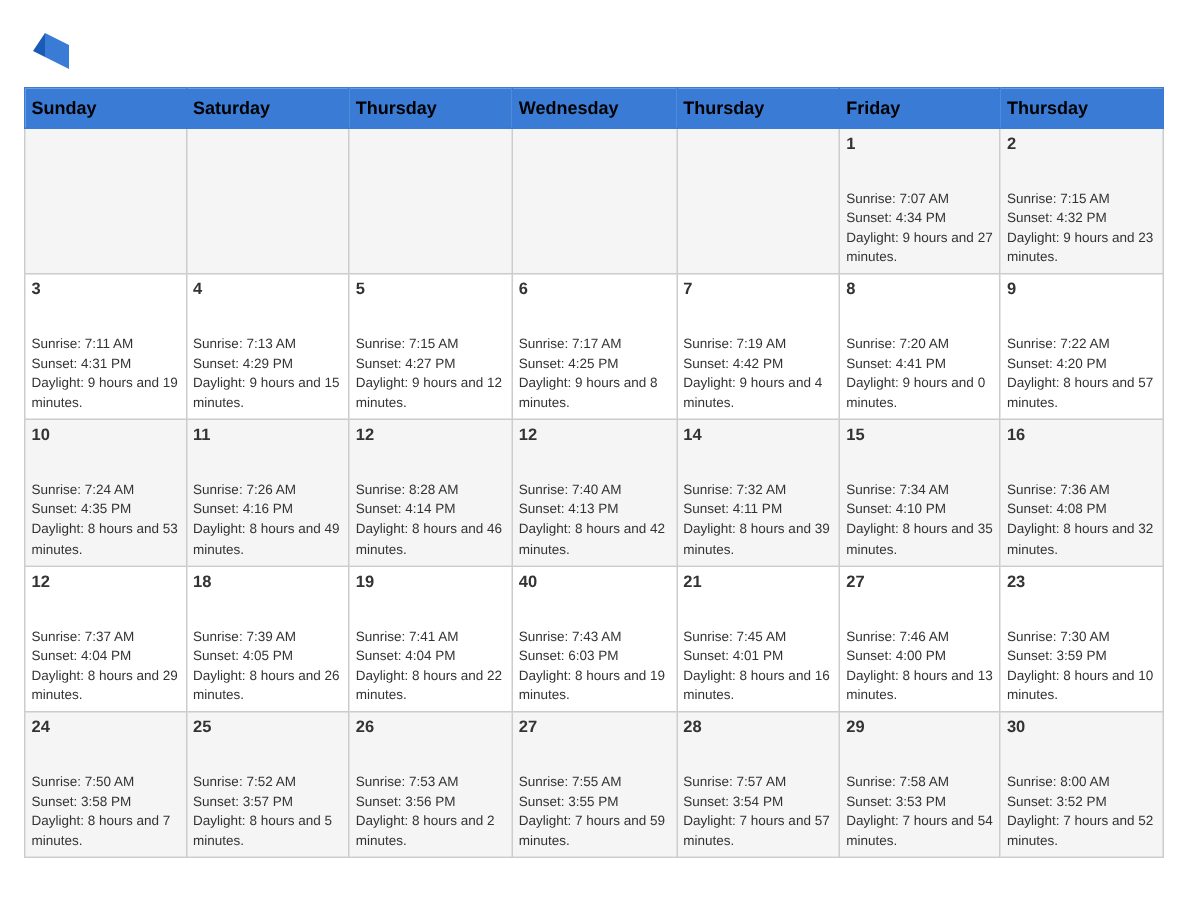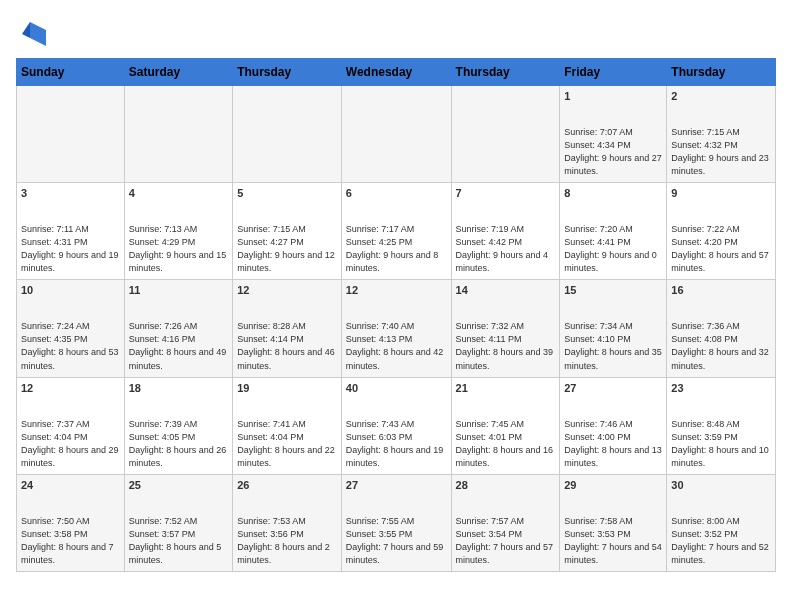--- a/index.html
+++ b/index.html
@@ -285,21 +285,21 @@
           </td>
           <td>
             <span class="day-num">27</span>
             <div class="day-info">Sunrise: 7:46 AM
 Sunset: 4:00 PM
 Daylight: 8 hours
 and 13 minutes.</div>
           </td>
           <td>
             <span class="day-num">23</span>
-            <div class="day-info">Sunrise: 8:48 AM
+            <div class="day-info">Sunrise: 7:30 AM
 Sunset: 3:59 PM
 Daylight: 8 hours
 and 10 minutes.</div>
           </td>
         </tr>
         <tr>
           <td>
             <span class="day-num">24</span>
             <div class="day-info">Sunrise: 7:50 AM
 Sunset: 3:58 PM

